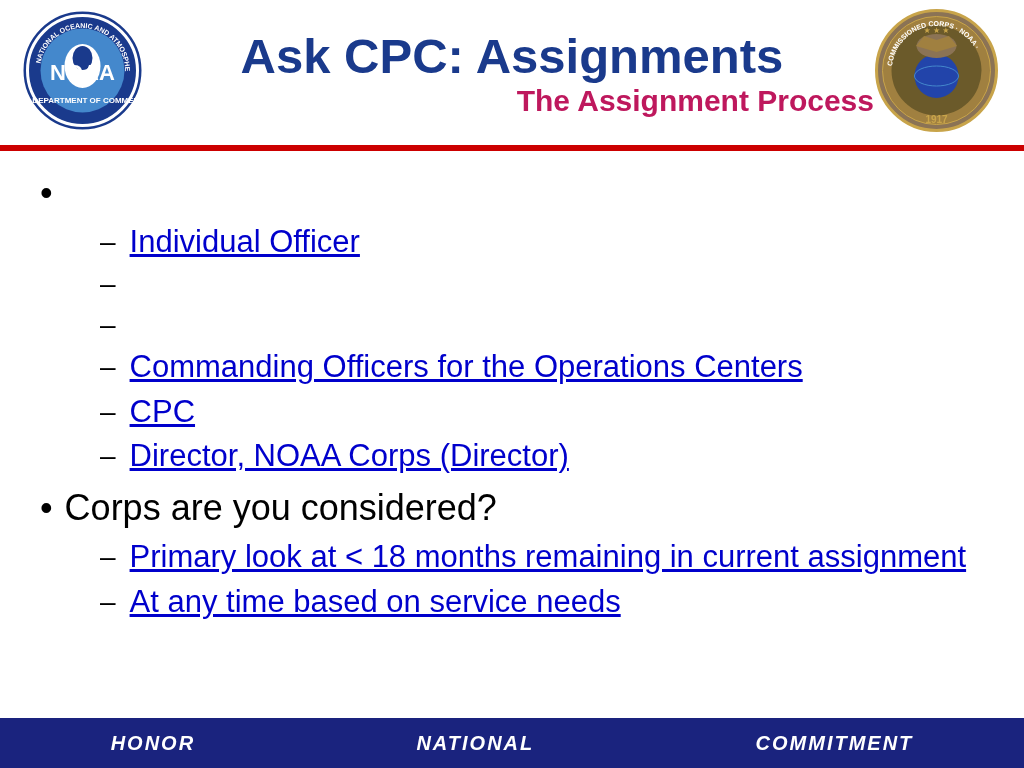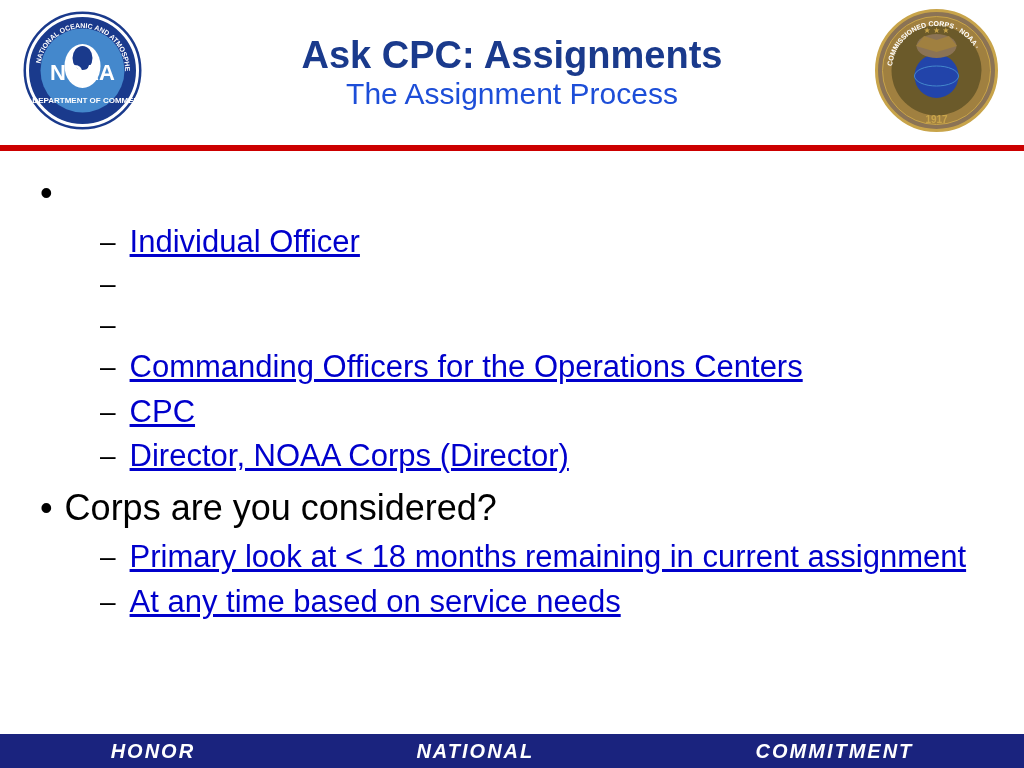--- a/index.html
+++ b/index.html
@@ -18,28 +18,29 @@
       justify-content: space-between;
       padding: 10px 20px;
       background: #ffffff;
       height: 145px;
     }
     .header-center {
       text-align: center;
       flex: 1;
     }
     .header-title-main {
-      font-size: 38px;
+      font-size: 49px;
       font-weight: bold;
       color: #1a3a8c;
     }
     .header-title-sub {
       font-size: 30px;
-      font-weight: normal;
-      color: #1d4ed8;
+      font-weight: bold;
+      color: #be185d;
+      text-align: right;
     }
 
     
     .logo-left {
       width: 130px;
       height: 130px;
       flex-shrink: 0;
     }
     .logo-right {
       width: 130px;
@@ -105,21 +106,21 @@
       text-decoration: underline;
       line-height: 1.3;
     }
 
     
     .footer {
       position: absolute;
       bottom: 0;
       left: 0;
       right: 0;
-      height: 34px;
+      height: 50px;
       background: #1a237e;
       display: flex;
       align-items: center;
       justify-content: space-around;
     }
     .footer-word {
       font-size: 20px;
       font-weight: bold;
       font-style: italic;
       color: #ffffff;

